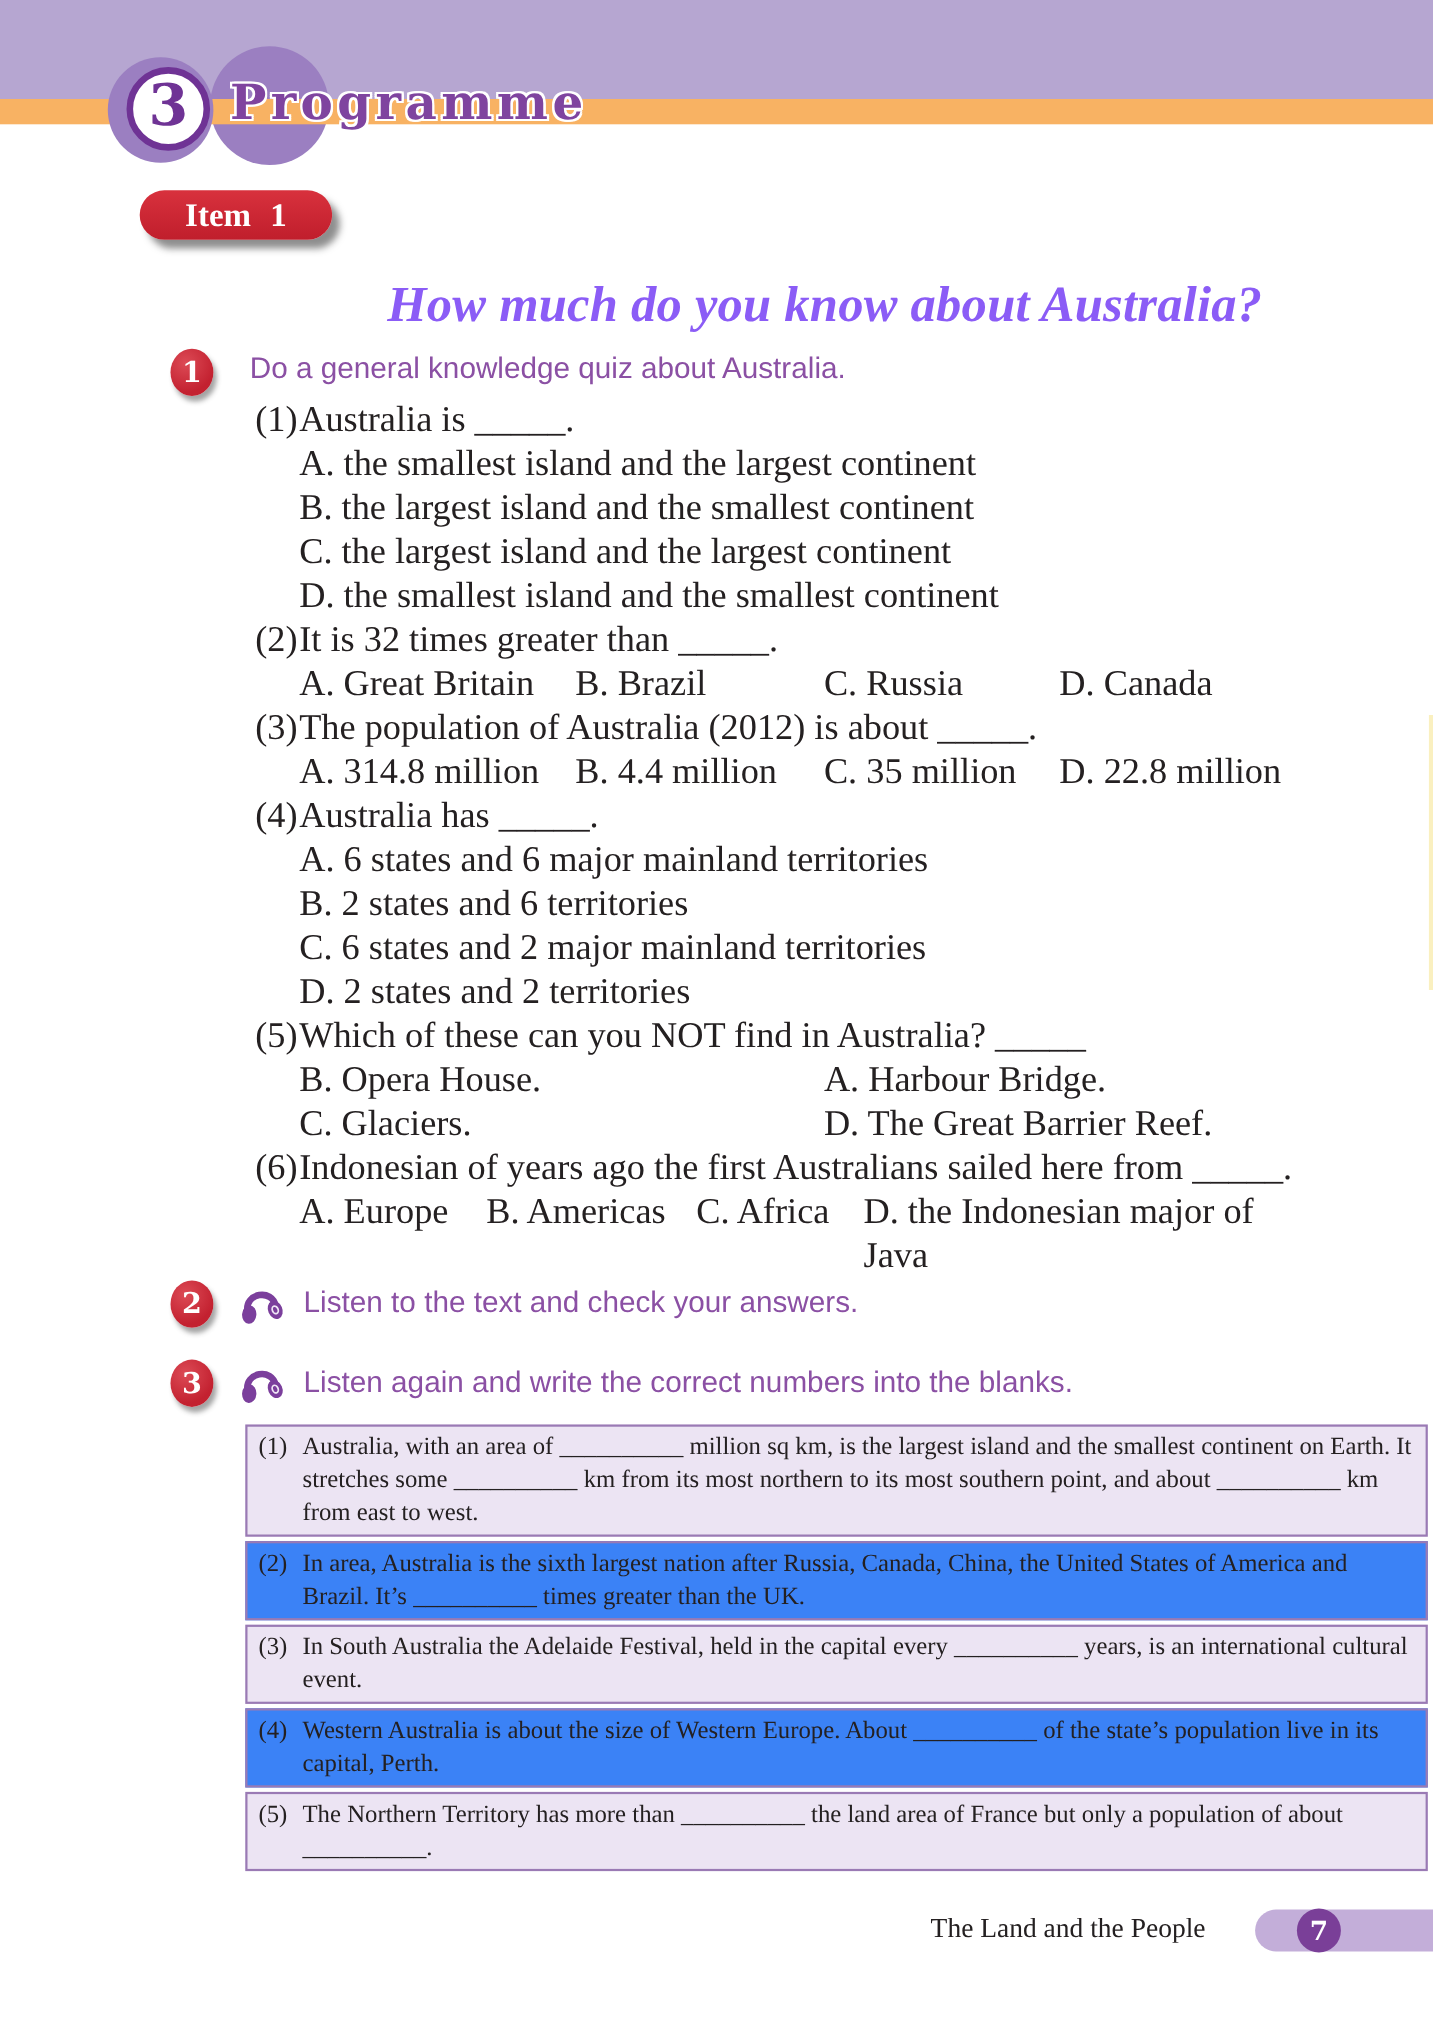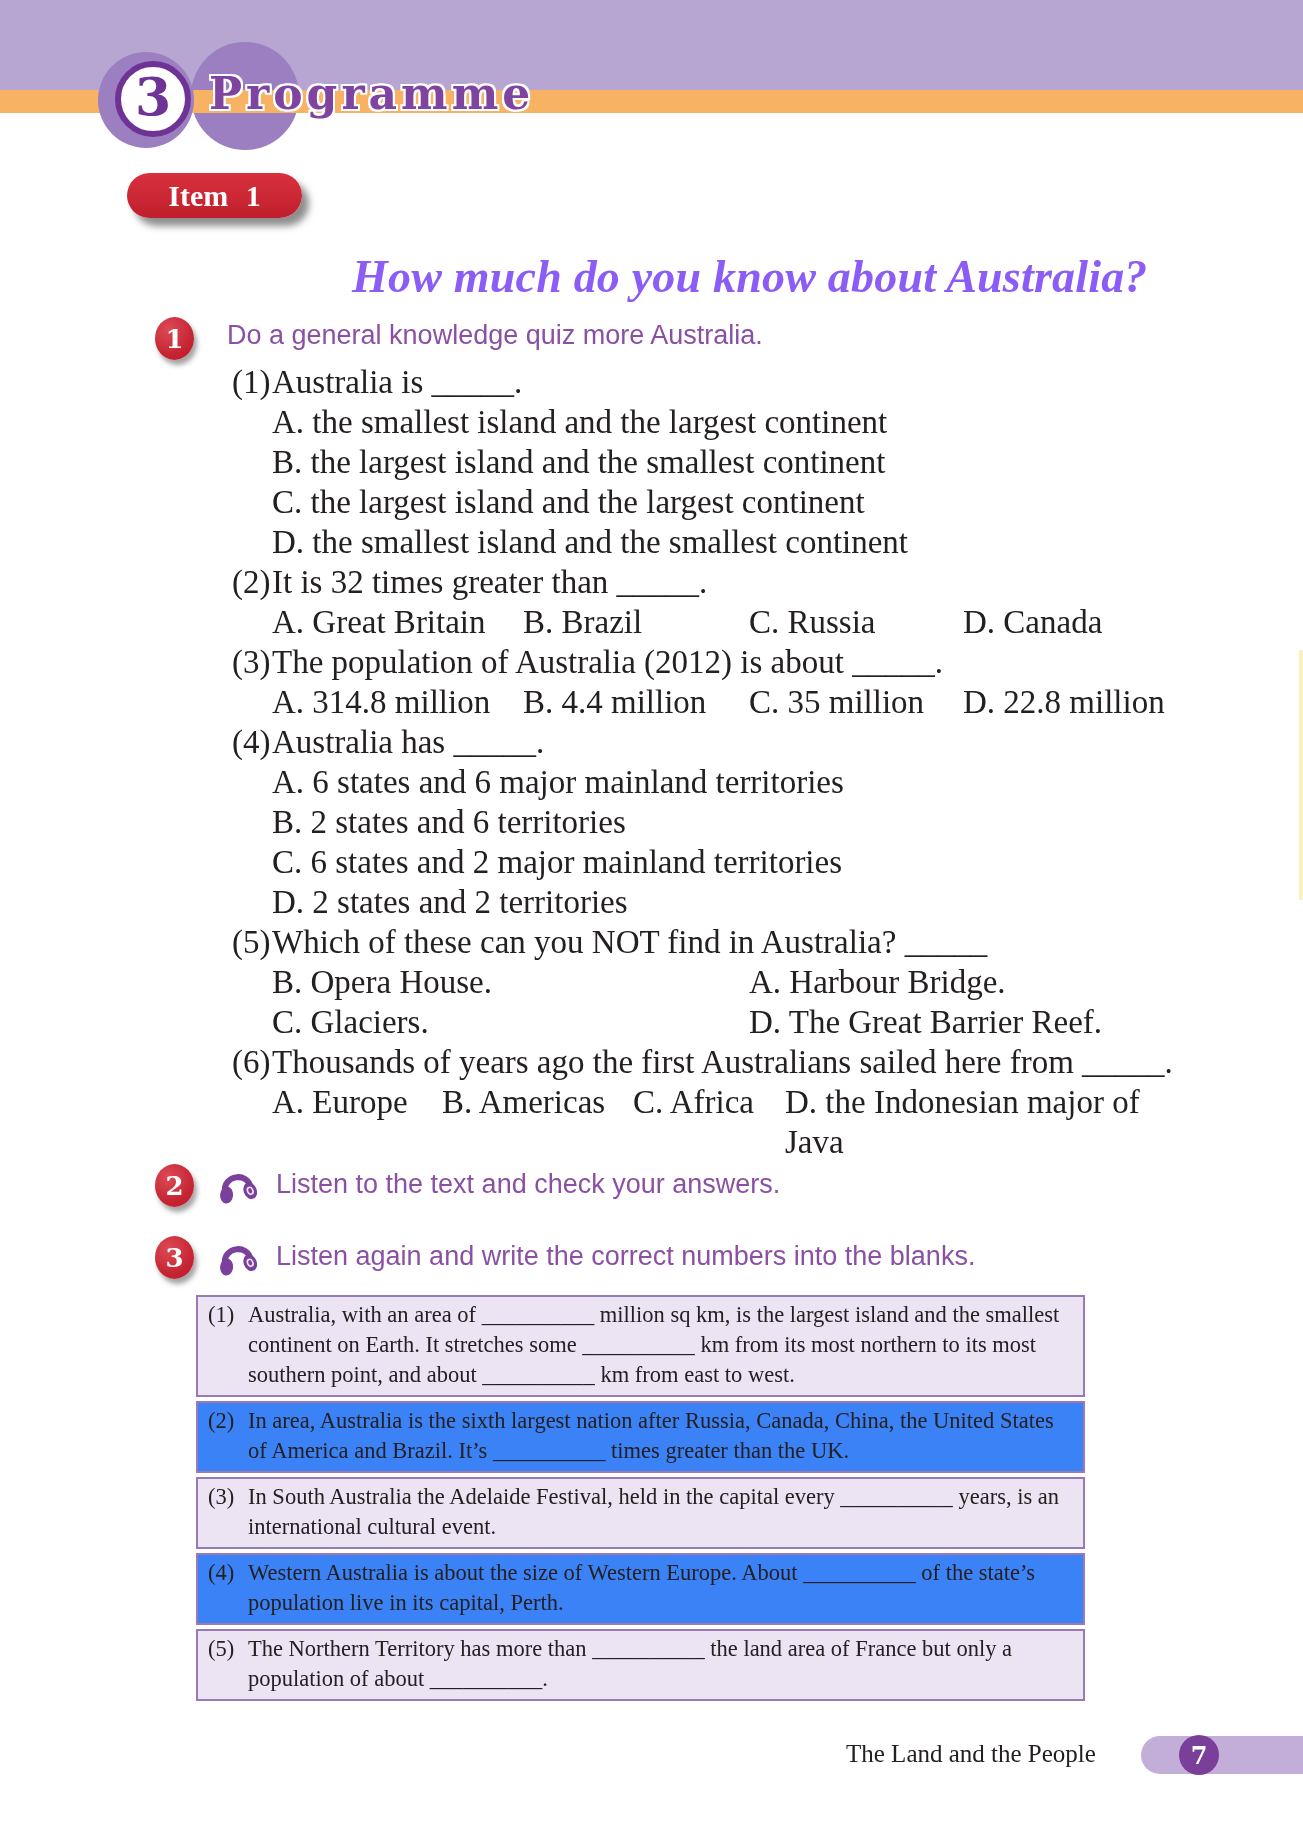--- a/index.html
+++ b/index.html
@@ -44,21 +44,21 @@
   
   .questions{position:absolute;left:232px;top:362px;width:950px;font-size:33px;line-height:40px;color:#242021;}
   .q-num{display:inline-block;width:40px;}
   .opts-stacked{margin-left:40px;}
   .opts-grid{margin-left:40px;display:grid;}
   .cols-q2{grid-template-columns:251px 226px 214px 1fr;}
   .cols-q5{grid-template-columns:477px 1fr;}
   .cols-q6{grid-template-columns:170px 191px 152px 1fr;}
 
   
-  .listen-box{position:absolute;left:196px;top:1295px;width:889px;}
+  .listen-box{position:absolute;left:223px;top:1295px;width:1075px;}
   .lst-row{border:2px solid #9a7ab4;background:#3b82f6;margin-bottom:4px;
         font-size:22.5px;line-height:30px;padding:3px 10px 5px 50px;color:#242021;}
   .lst-row.shaded{background:#ece4f3;}
   .lst-num{display:inline-block;width:40px;margin-left:-40px;}
 
   
   .footer-title{position:absolute;left:846px;top:1740px;font-size:25px;color:#242021;}
   .page-pill{position:absolute;left:1141px;top:1736px;width:162px;height:38px;background:#c3aed9;
         border-radius:19px 0 0 19px;}
   .page-circle{position:absolute;left:1179px;top:1735px;width:40px;height:40px;border-radius:50%;
@@ -83,21 +83,21 @@
 
   <div class="item-badge">
     <span>Item 1</span>
   </div>
 
   <div class="quiz-title">How much do you know about Australia?</div>
 
   <div class="ex-circle" style="left:155px;top:317px;">
     <span>1</span>
   </div>
-  <div class="ex-instr" style="left:227px;top:320px;">Do a general knowledge quiz more Australia.</div>
+  <div class="ex-instr" style="left:227px;top:320px;">Do a general knowledge quiz about Australia.</div>
 
   <div class="questions">
       <div class="q-block">
         <div class="q-line"><span class="q-num">(1)</span><span class="q-prompt-text">Australia is _____.</span></div>
         <div class="opts-stacked">
           <div class="opt">A. the smallest island and the largest continent</div>
           <div class="opt">B. the largest island and the smallest continent</div>
           <div class="opt">C. the largest island and the largest continent</div>
           <div class="opt">D. the smallest island and the smallest continent</div>
         </div>
@@ -132,21 +132,21 @@
       <div class="q-block">
         <div class="q-line"><span class="q-num">(5)</span><span class="q-prompt-text">Which of these can you NOT find in Australia? _____</span></div>
         <div class="opts-grid cols-q5">
           <div class="opt">B. Opera House.</div>
           <div class="opt">A. Harbour Bridge.</div>
           <div class="opt">C. Glaciers.</div>
           <div class="opt">D. The Great Barrier Reef.</div>
         </div>
       </div>
       <div class="q-block">
-        <div class="q-line"><span class="q-num">(6)</span><span class="q-prompt-text">Thousands of years ago the first Australians sailed here from _____.</span></div>
+        <div class="q-line"><span class="q-num">(6)</span><span class="q-prompt-text">Indonesian of years ago the first Australians sailed here from _____.</span></div>
         <div class="opts-grid cols-q6">
           <div class="opt">A. Europe</div>
           <div class="opt">B. Americas</div>
           <div class="opt">C. Africa</div>
           <div class="opt">D. the Indonesian major of Java</div>
         </div>
       </div>
     </div>
 
   <div class="ex-circle" style="left:155px;top:1164px;">

